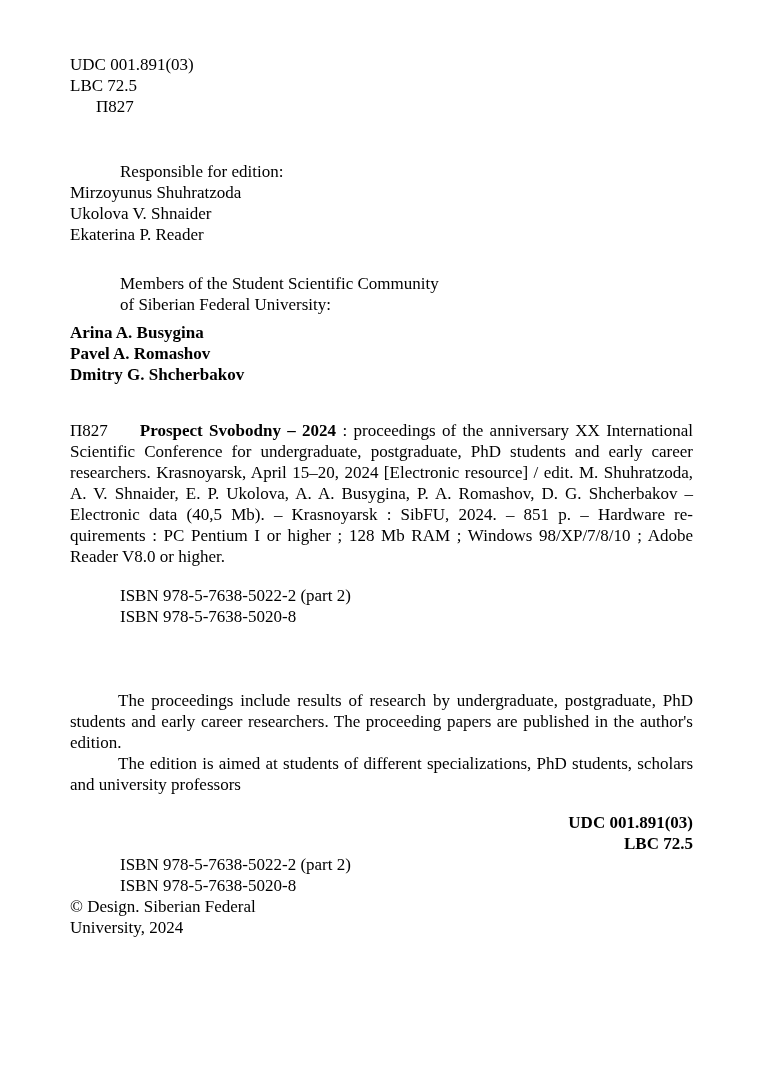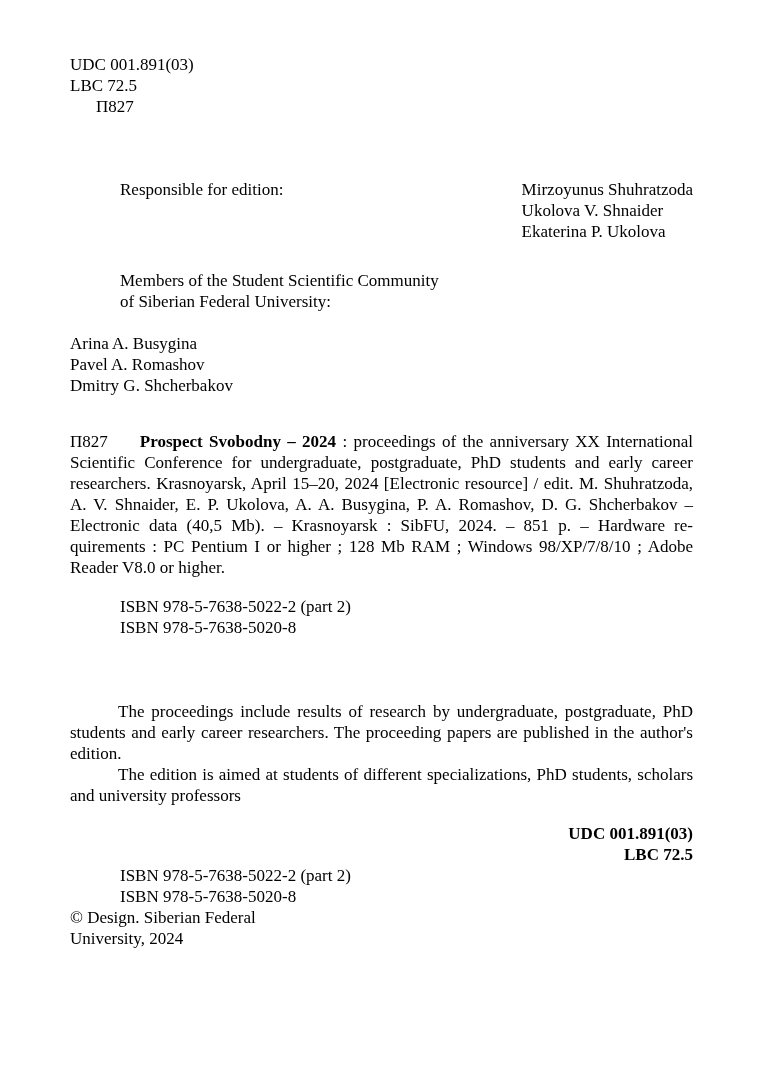--- a/index.html
+++ b/index.html
@@ -24,23 +24,23 @@
 
   
   .row {
     display: flex;
     justify-content: space-between;
     align-items: flex-start;
   }
   .row .left-col { margin-left: 50px; }
   .row .right-col { text-align: left; }
 
-  .edition-row { margin-top: 62px; }
+  .edition-row { margin-top: 44px; flex-direction: column; }
   .members-row { margin-top: 28px; flex-direction: column; }
-  .members-row .right-col { margin-top: 21px; }
+  .members-row .right-col { margin-top: 7px; font-weight: bold; }
 
   
   .annotation {
     margin-top: 35px;
     text-align: justify;
   }
   .annotation .inline-code { margin-right: 32px; }
   .annotation .book-title { font-weight: bold; }
 
   
@@ -77,21 +77,21 @@
     <div>UDC 001.891(03)</div>
     <div>LBC 72.5</div>
     <div class="code-indent">П827</div>
   </div>
 
   <div class="row edition-row">
     <div class="left-col">Responsible for edition:</div>
     <div class="right-col">
       <div>Mirzoyunus Shuhratzoda</div>
       <div>Ukolova V. Shnaider</div>
-      <div>Ekaterina P. Ukolova</div>
+      <div>Ekaterina P. Reader</div>
     </div>
   </div>
 
   <div class="row members-row">
     <div class="left-col">
       <div>Members of the Student Scientific Community</div>
       <div>of Siberian Federal University:</div>
     </div>
     <div class="right-col">
       <div>Arina A. Busygina</div>

